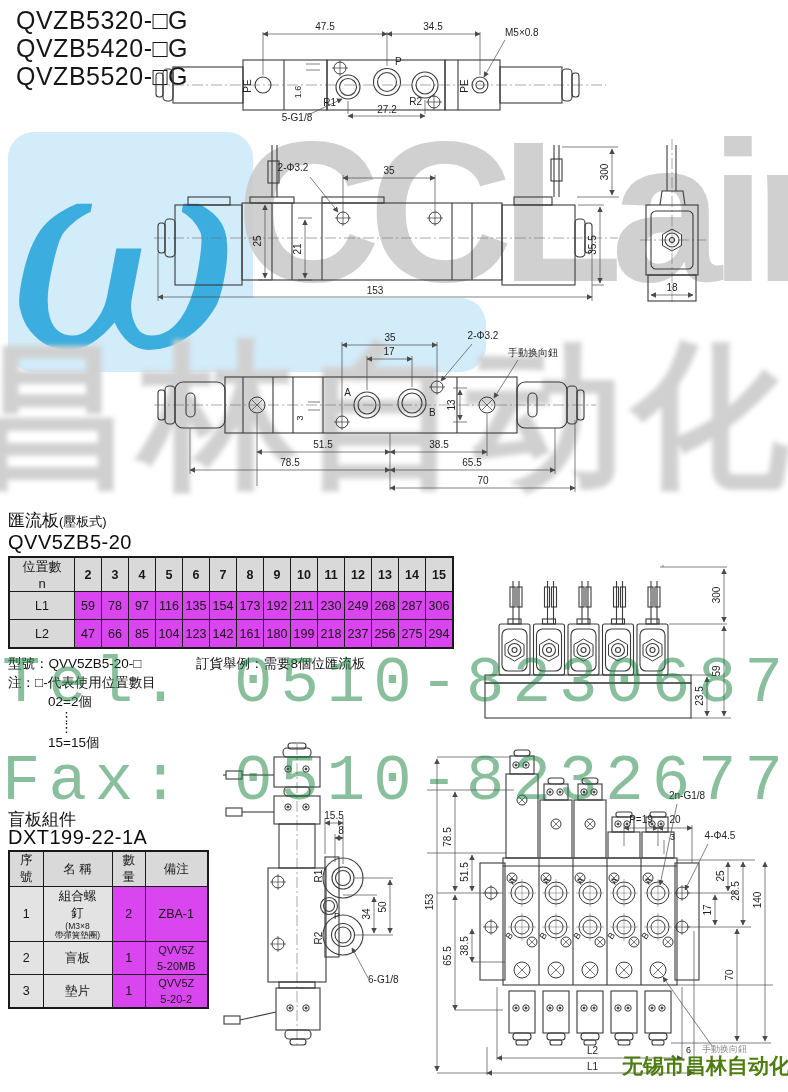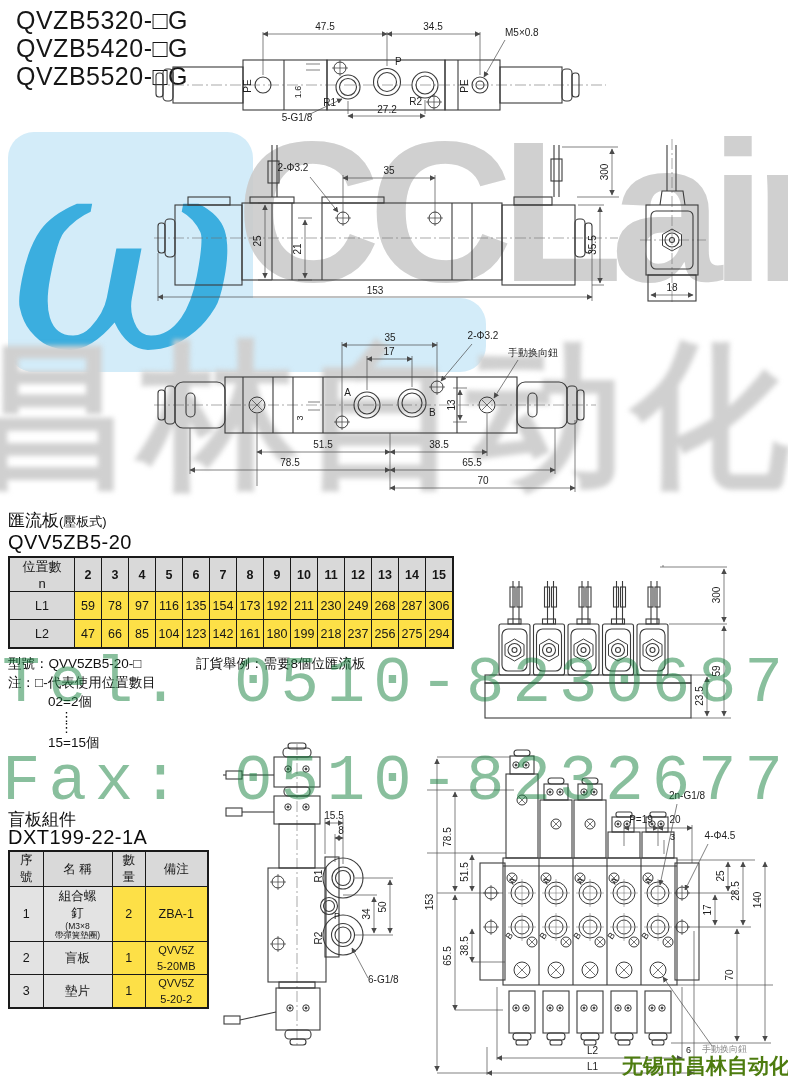--- a/index.html
+++ b/index.html
@@ -33,21 +33,21 @@
   svg text.s{font-size:9px}
   svg text.g{fill:#8a8a8a}
   
   .h-cn{position:absolute;font-size:17px;color:#0d0d0d;z-index:2}
   .h-cn small{font-size:13px}
   .h-model{position:absolute;font-size:20px;letter-spacing:.5px;color:#0d0d0d;z-index:2}
   .notes{position:absolute;font-size:13.5px;line-height:19px;color:#111;z-index:2}
   .notes .ind{margin-left:40px}
   .notes .dots{margin-left:52px;line-height:11px;font-size:13px;letter-spacing:0}
   
-  table{border-collapse:collapse;position:absolute;z-index:2;background:#fde047}
+  table{border-collapse:collapse;position:absolute;z-index:2;background:#d946ef}
   #t1{left:8px;top:556px;border:2px solid #1a1a1a}
   #t1 th,#t1 td{border:1px solid #1a1a1a;text-align:center;font-size:12.5px;padding:0}
   #t1 th{background:#d9d9d9;font-weight:bold;width:26px;height:30px}
   #t1 th.first{width:64px;font-weight:normal;font-size:13px}
   #t1 td{height:27px;font-weight:normal}
   #t1 td.lab{background:#d9d9d9}
   #t2{left:8px;top:850px;border:2px solid #1a1a1a}
   #t2 th,#t2 td{border:1px solid #1a1a1a;text-align:center;font-size:12.5px;padding:0 10px;word-break:break-all}
   #t2 th{background:#d9d9d9;font-weight:normal;height:23px}
   #t2 td{height:26px}

